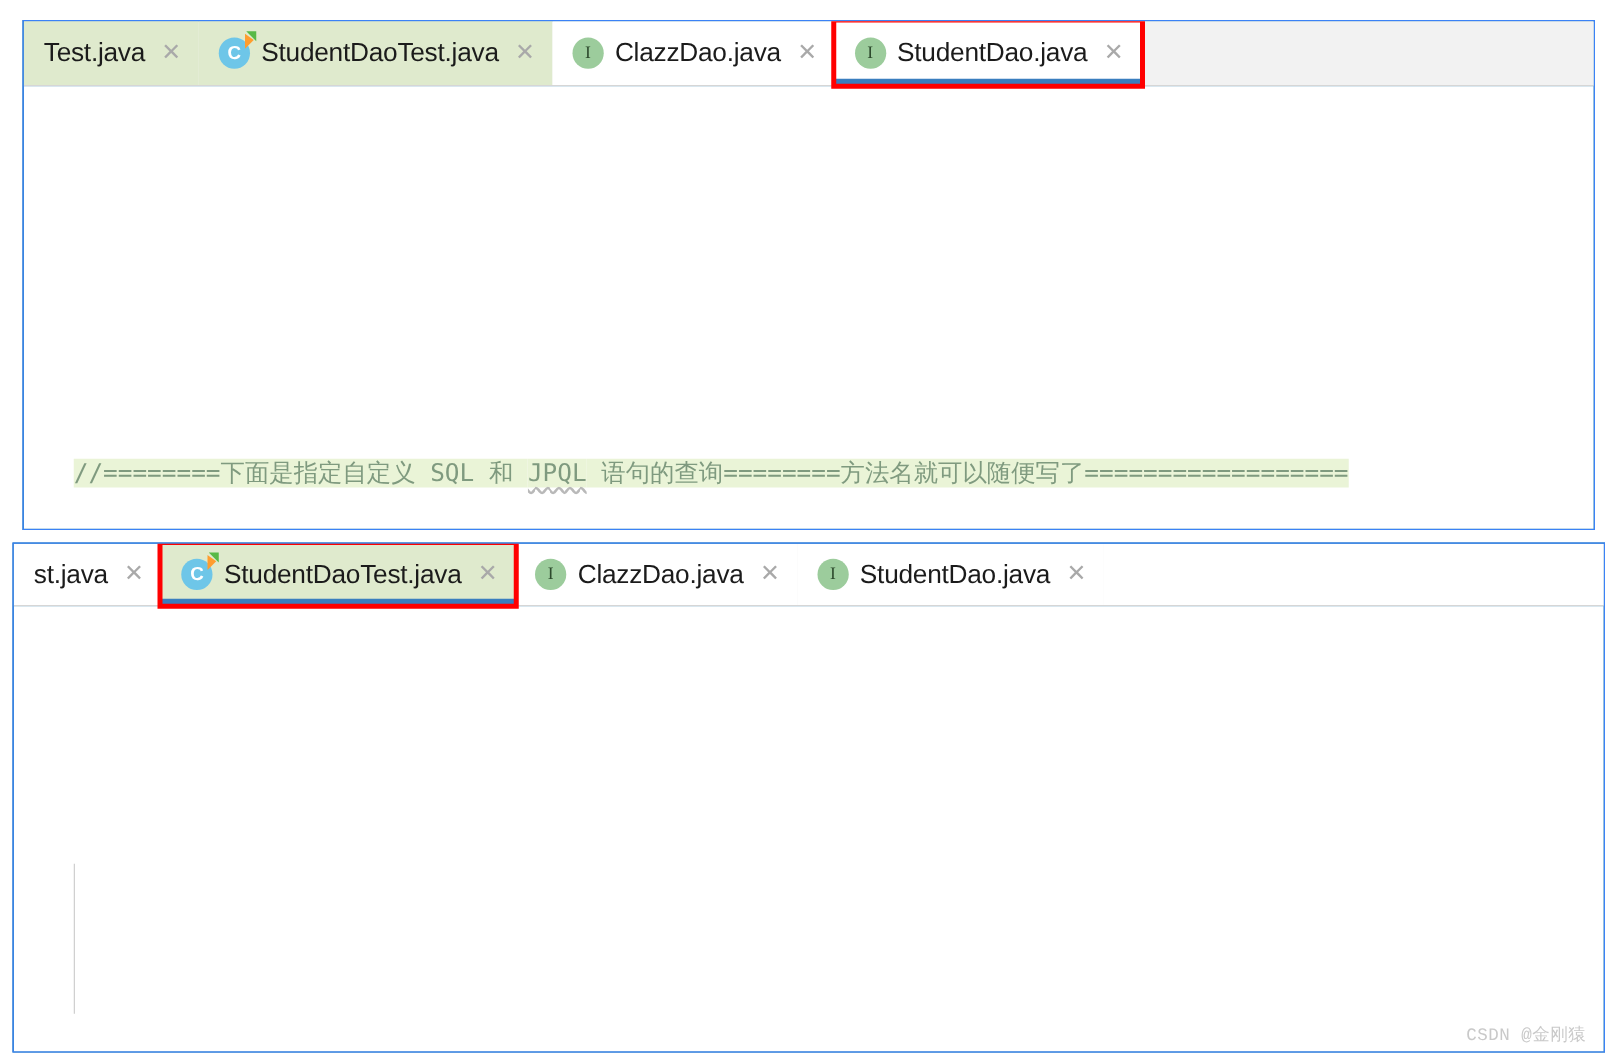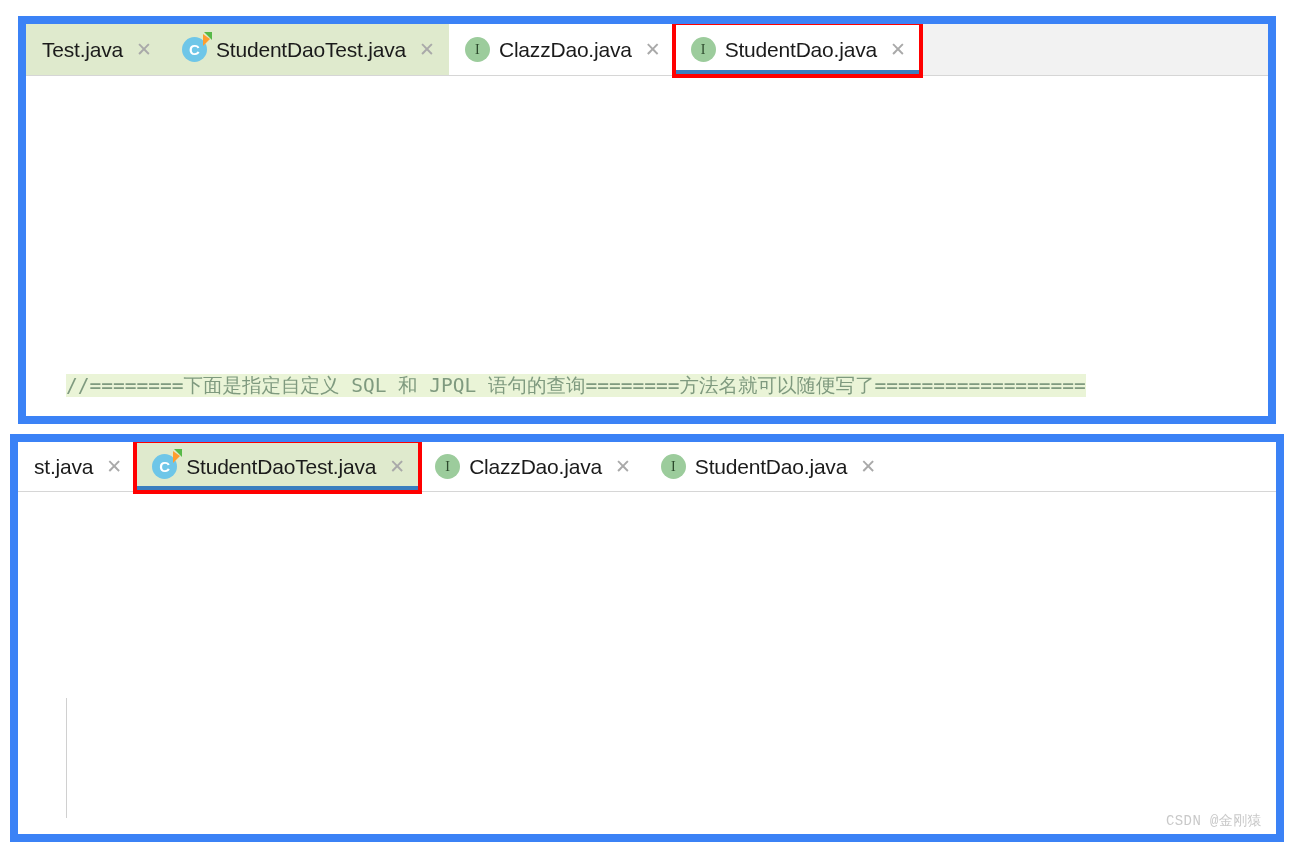--- a/index.html
+++ b/index.html
@@ -8,21 +8,21 @@
     background: #ffffff;
     width: 1292px; height: 851px;
     overflow: hidden;
     font-family: "Liberation Sans", sans-serif;
   }
   #root { position: relative; width: 1292px; height: 851px; background: #fff; }
 
   
   .panel {
     position: absolute;
-    border: 8px solid #3b82f6;
+    border: 1px solid #3b82f6;
     background: #0369a1;
     overflow: hidden;
   }
   #panel-top   { left: 18px;  top: 16px;  width: 1258px; height: 408px; }
   #panel-bottom{ left: 10px;  top: 434px; width: 1274px; height: 408px; }
 
   
   .tabbar {
     position: relative;
     height: 52px;
@@ -125,21 +125,21 @@
     padding-top: 10px;
     background: #ffffff;
     position: relative;
   }
   .code.second { padding-left: 38px; padding-top: 4px; }
   .ln { height: 40px; white-space: pre; }
   .ln.blank { height: 40px; }
 
   .cmt       { color: #7f9a7f; background: #eaf4d7; }
   .anno  { color: #a8861a; }
-  .sq    { text-decoration-style: wavy;
+  .sq    { text-decoration: underline; text-decoration-style: wavy;
            text-decoration-color: #b9b9b9; text-underline-offset: 4px; }
 
   
   .guide {
     position: absolute;
     left: 48px;
     width: 1px;
     background: #d0d0d0;
   }
 

